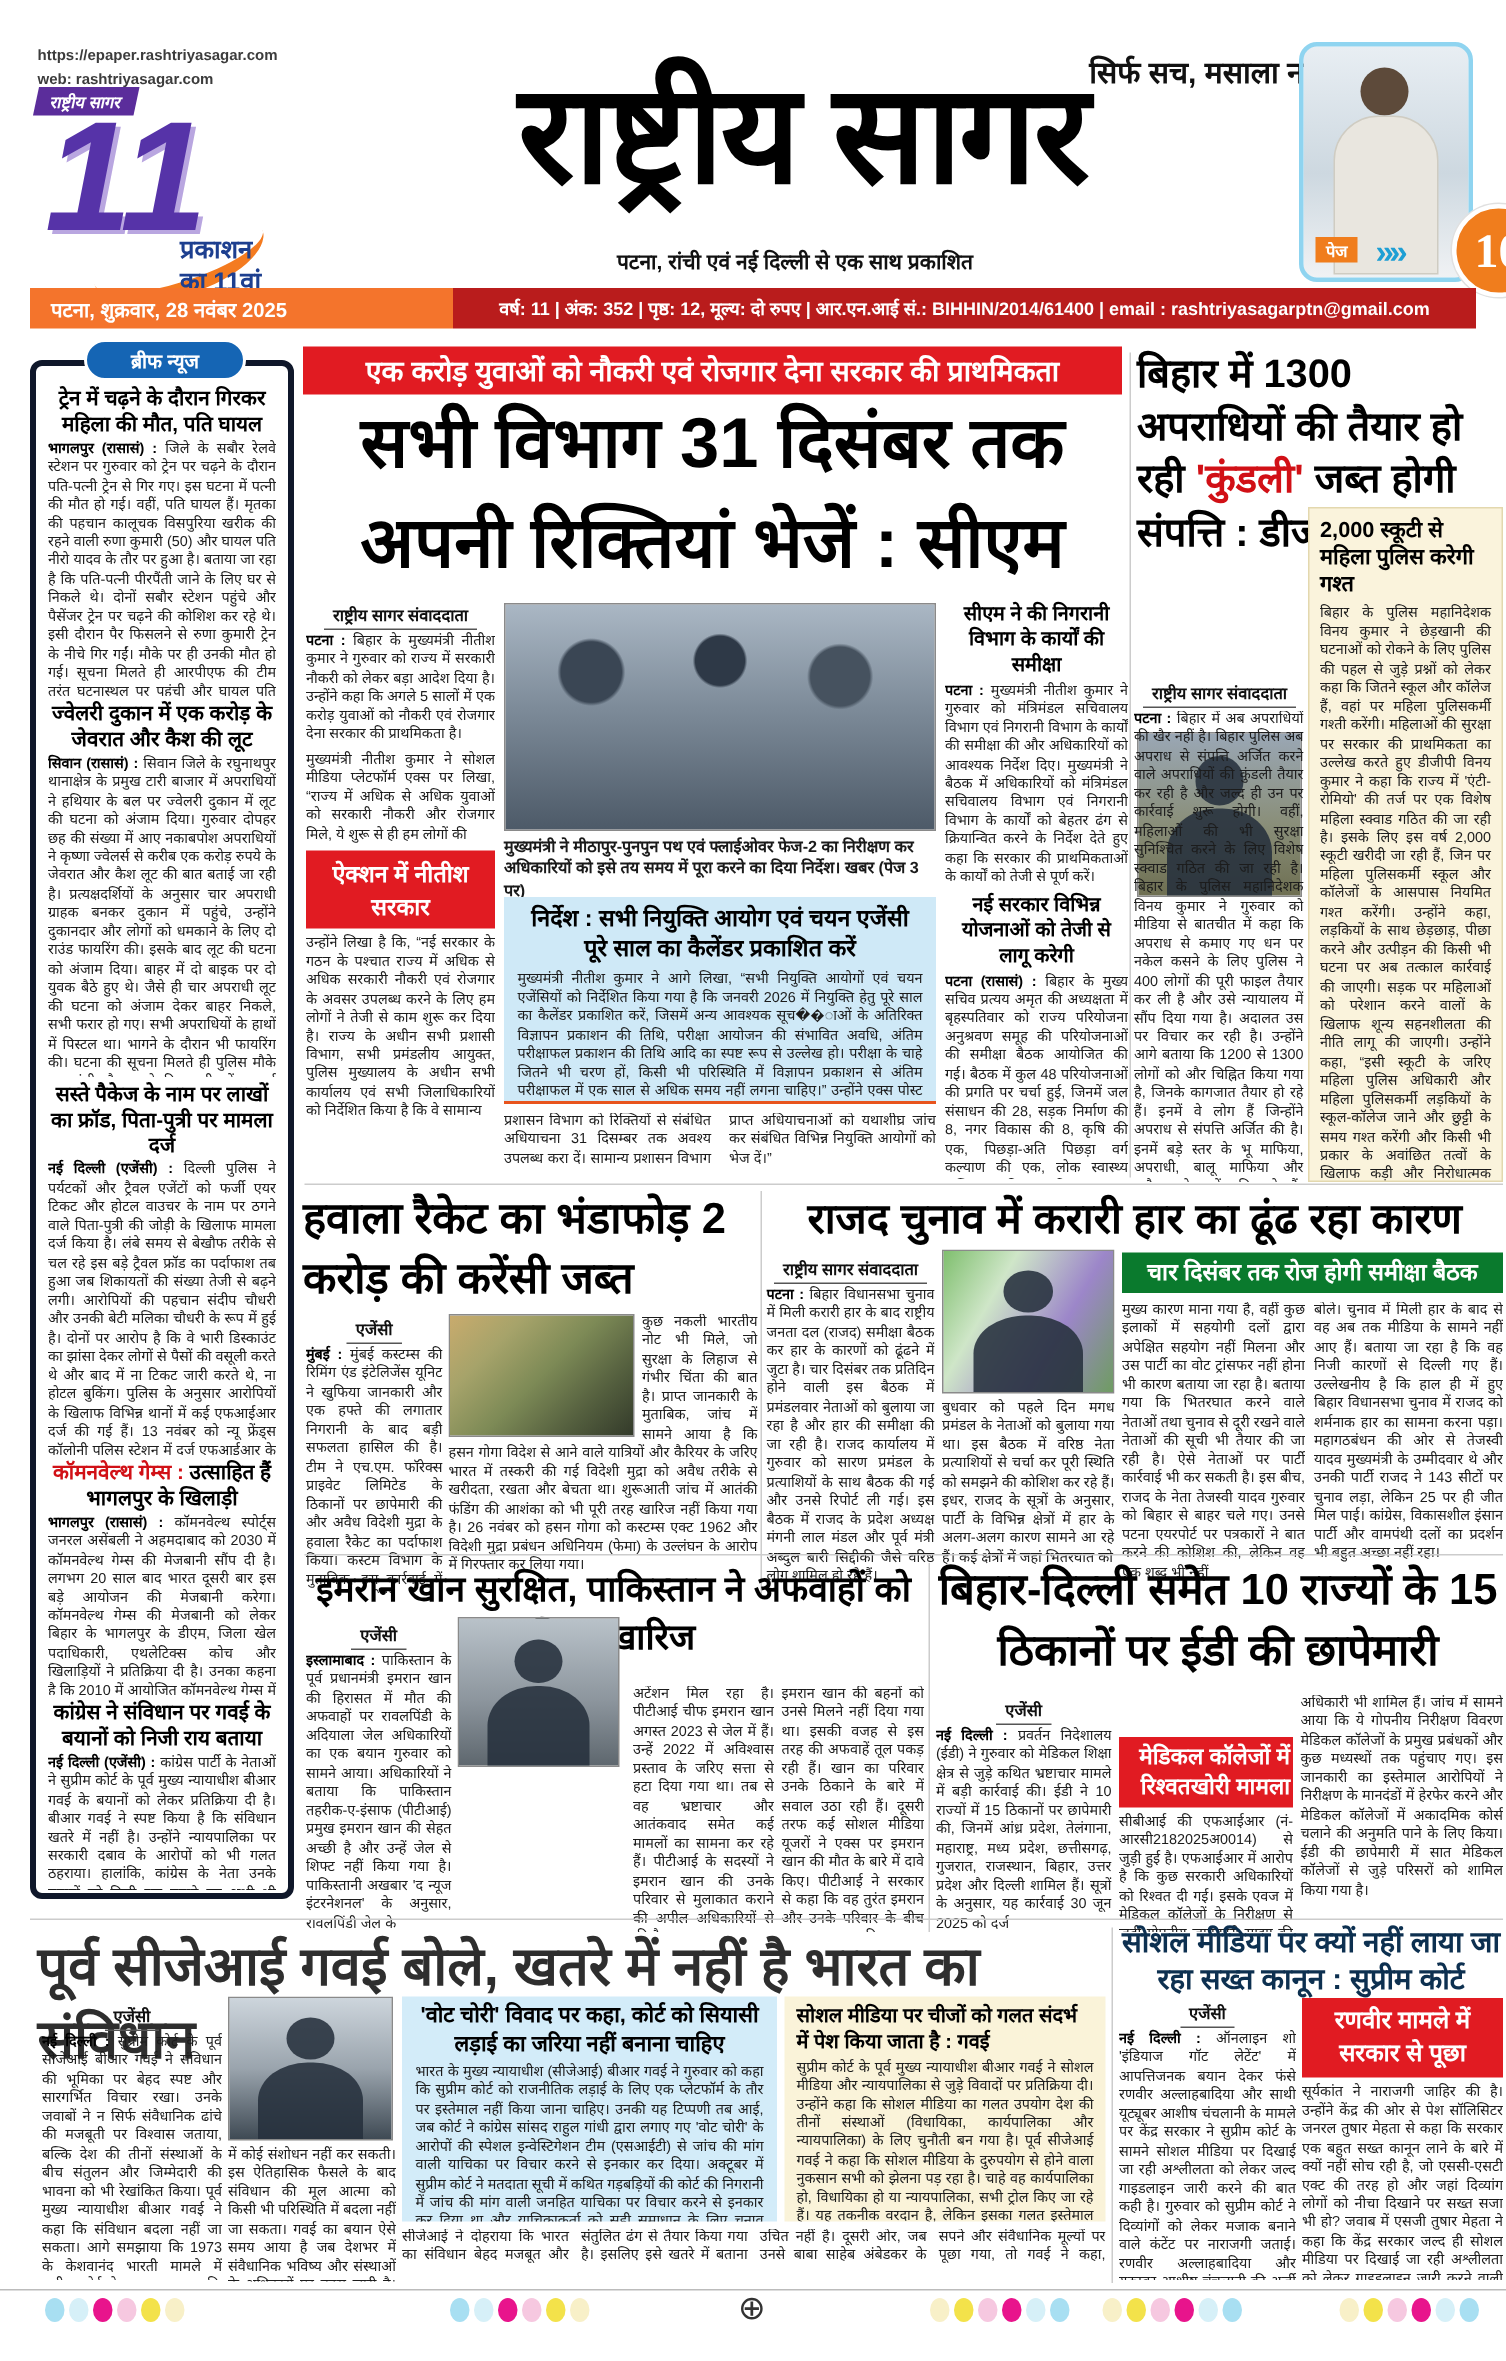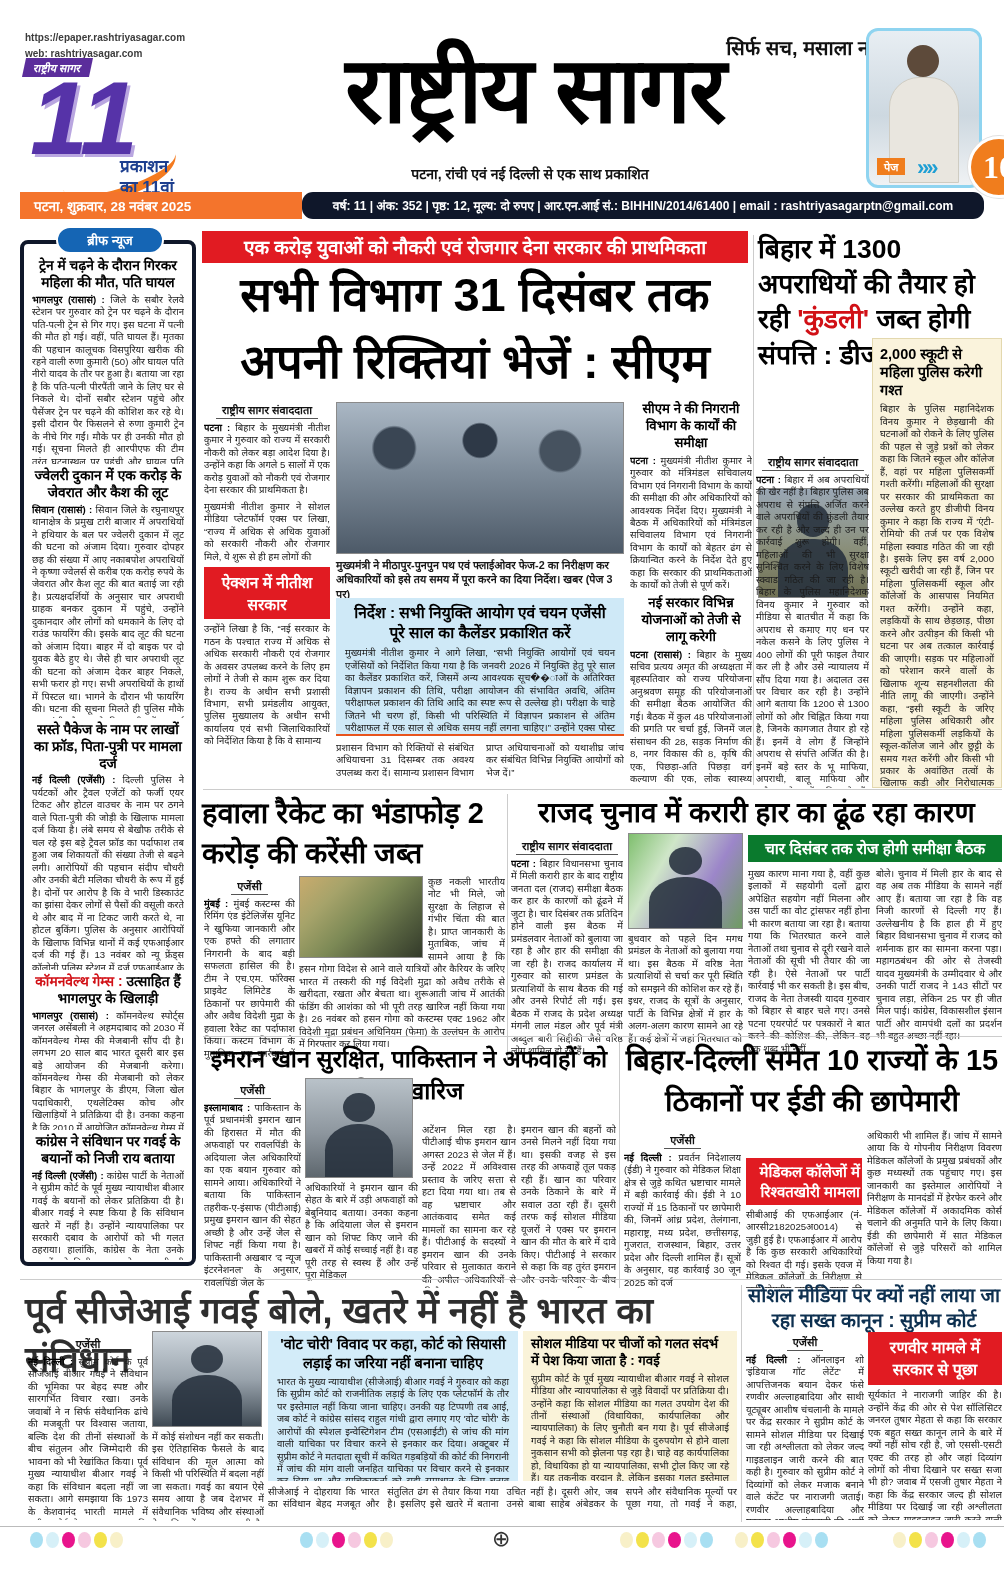--- a/index.html
+++ b/index.html
@@ -29,22 +29,22 @@
   #promo .sil-body{position:absolute;left:20px;top:46px;width:68px;height:104px;border-radius:30px 30px 0 0;background:#e9e6df;border:1px solid #cfccc2;}
   #promo .pg-label{position:absolute;left:8px;bottom:10px;background:#f07d1d;color:#fff;font-size:11px;
         font-weight:bold;padding:1px 7px;}
   #promo .chev{position:absolute;left:48px;bottom:4px;color:#1e9fd4;font-size:22px;font-weight:bold;letter-spacing:-3px;}
   #circle10{left:968px;top:136px;width:56px;height:56px;border-radius:50%;background:#f07d1d;color:#fff;
         font-size:32px;font-weight:bold;display:flex;align-items:center;justify-content:center;
         border:3px solid #fff;box-shadow:0 0 0 1px #e0e0e0;font-family:"Liberation Serif",serif;}
   #datebar{left:20px;top:192px;width:964px;height:27px;display:flex;}
   #datebar .d-left{background:#f4742c;color:#fff;font-weight:bold;font-size:13.5px;width:268px;
         display:flex;align-items:center;padding-left:14px;}
-  #datebar .d-right{background:#0f172a;color:#fff;font-weight:bold;font-size:12px;flex:1;
-        display:flex;align-items:center;justify-content:center;border-radius:11px;}
+  #datebar .d-right{background:#b91c1c;color:#fff;font-weight:bold;font-size:12px;flex:1;
+        display:flex;align-items:center;justify-content:center;}
 
   
   .vrule{position:absolute;width:1px;background:#cccccc;}
   .hrule{position:absolute;height:1px;background:#cccccc;}
 
   
   #brief-pill{left:56px;top:226px;width:104px;background:#1565b4;color:#fff;text-align:center;
         font-weight:bold;font-size:13px;padding:3px 0;border-radius:14px;border:2px solid #fff;z-index:3;}
   #brief-box{left:20px;top:240px;width:176px;height:1026px;border:4px solid #0f172a;border-radius:8px;
         padding:12px 8px 6px;box-sizing:border-box;overflow:hidden;background:#fff;}
@@ -289,21 +289,20 @@
   <div class="hrule" style="left:203px;top:1036px;width:799px;"></div>
   <div class="vrule" style="left:619px;top:1042px;height:246px;"></div>
 
   <h2 class="abs" id="imran-headline">इमरान खान सुरक्षित, पाकिस्तान ने अफवाहों को किया खारिज</h2>
   <div class="abs" id="imran-col1">
     <div class="byline"><span>एजेंसी</span></div>
     <p class="bodytext"><b>इस्लामाबाद :</b> <span>पाकिस्तान के पूर्व प्रधानमंत्री इमरान खान की हिरासत में मौत की अफवाहों पर रावलपिंडी के अदियाला जेल अधिकारियों का एक बयान गुरुवार को सामने आया। अधिकारियों ने बताया कि पाकिस्तान तहरीक-ए-इंसाफ (पीटीआई) प्रमुख इमरान खान की सेहत अच्छी है और उन्हें जेल से शिफ्ट नहीं किया गया है। पाकिस्तानी अखबार 'द न्यूज इंटरनेशनल' के अनुसार, रावलपिंडी जेल के</span></p>
   </div>
   <div class="abs" id="imran-col2">
     <div class="photo portrait photo-imran" id="imran-photo"></div>
-    <p class="bodytext">अधिकारियों ने इमरान खान की सेहत के बारे में उड़ी अफवाहों को बेबुनियाद बताया। उनका कहना है कि अदियाला जेल से इमरान खान को शिफ्ट किए जाने की खबरों में कोई सच्चाई नहीं है। वह पूरी तरह से स्वस्थ हैं और उन्हें पूरा मेडिकल</p>
   </div>
   <p class="abs bodytext" id="imran-colA">अटेंशन मिल रहा है। पीटीआई चीफ इमरान खान अगस्त 2023 से जेल में हैं। उन्हें 2022 में अविश्वास प्रस्ताव के जरिए सत्ता से हटा दिया गया था। तब से वह भ्रष्टाचार और आतंकवाद समेत कई मामलों का सामना कर रहे हैं। पीटीआई के सदस्यों ने इमरान खान की उनके परिवार से मुलाकात कराने की अपील अधिकारियों से की है। दरअसल, कुछ समय पहले</p>
   <p class="abs bodytext" id="imran-colB">इमरान खान की बहनों को उनसे मिलने नहीं दिया गया था। इसकी वजह से इस तरह की अफवाहें तूल पकड़ रही हैं। खान का परिवार उनके ठिकाने के बारे में सवाल उठा रही हैं। दूसरी तरफ कई सोशल मीडिया यूजरों ने एक्स पर इमरान खान की मौत के बारे में दावे किए। पीटीआई ने सरकार से कहा कि वह तुरंत इमरान और उनके परिवार के बीच एक मुलाकात की व्यवस्था करें।</p>
 
   <h2 class="abs" id="ed-headline">बिहार-दिल्ली समेत 10 राज्यों के 15 ठिकानों पर ईडी की छापेमारी</h2>
   <div class="abs" id="ed-col1">
     <div class="byline"><span>एजेंसी</span></div>
     <p class="bodytext"><b>नई दिल्ली :</b> <span>प्रवर्तन निदेशालय (ईडी) ने गुरुवार को मेडिकल शिक्षा क्षेत्र से जुड़े कथित भ्रष्टाचार मामले में बड़ी कार्रवाई की। ईडी ने 10 राज्यों में 15 ठिकानों पर छापेमारी की, जिनमें आंध्र प्रदेश, तेलंगाना, महाराष्ट्र, मध्य प्रदेश, छत्तीसगढ़, गुजरात, राजस्थान, बिहार, उत्तर प्रदेश और दिल्ली शामिल हैं। सूत्रों के अनुसार, यह कार्रवाई 30 जून 2025 को दर्ज</span></p>
   </div>
   <div class="abs" id="ed-col2">

